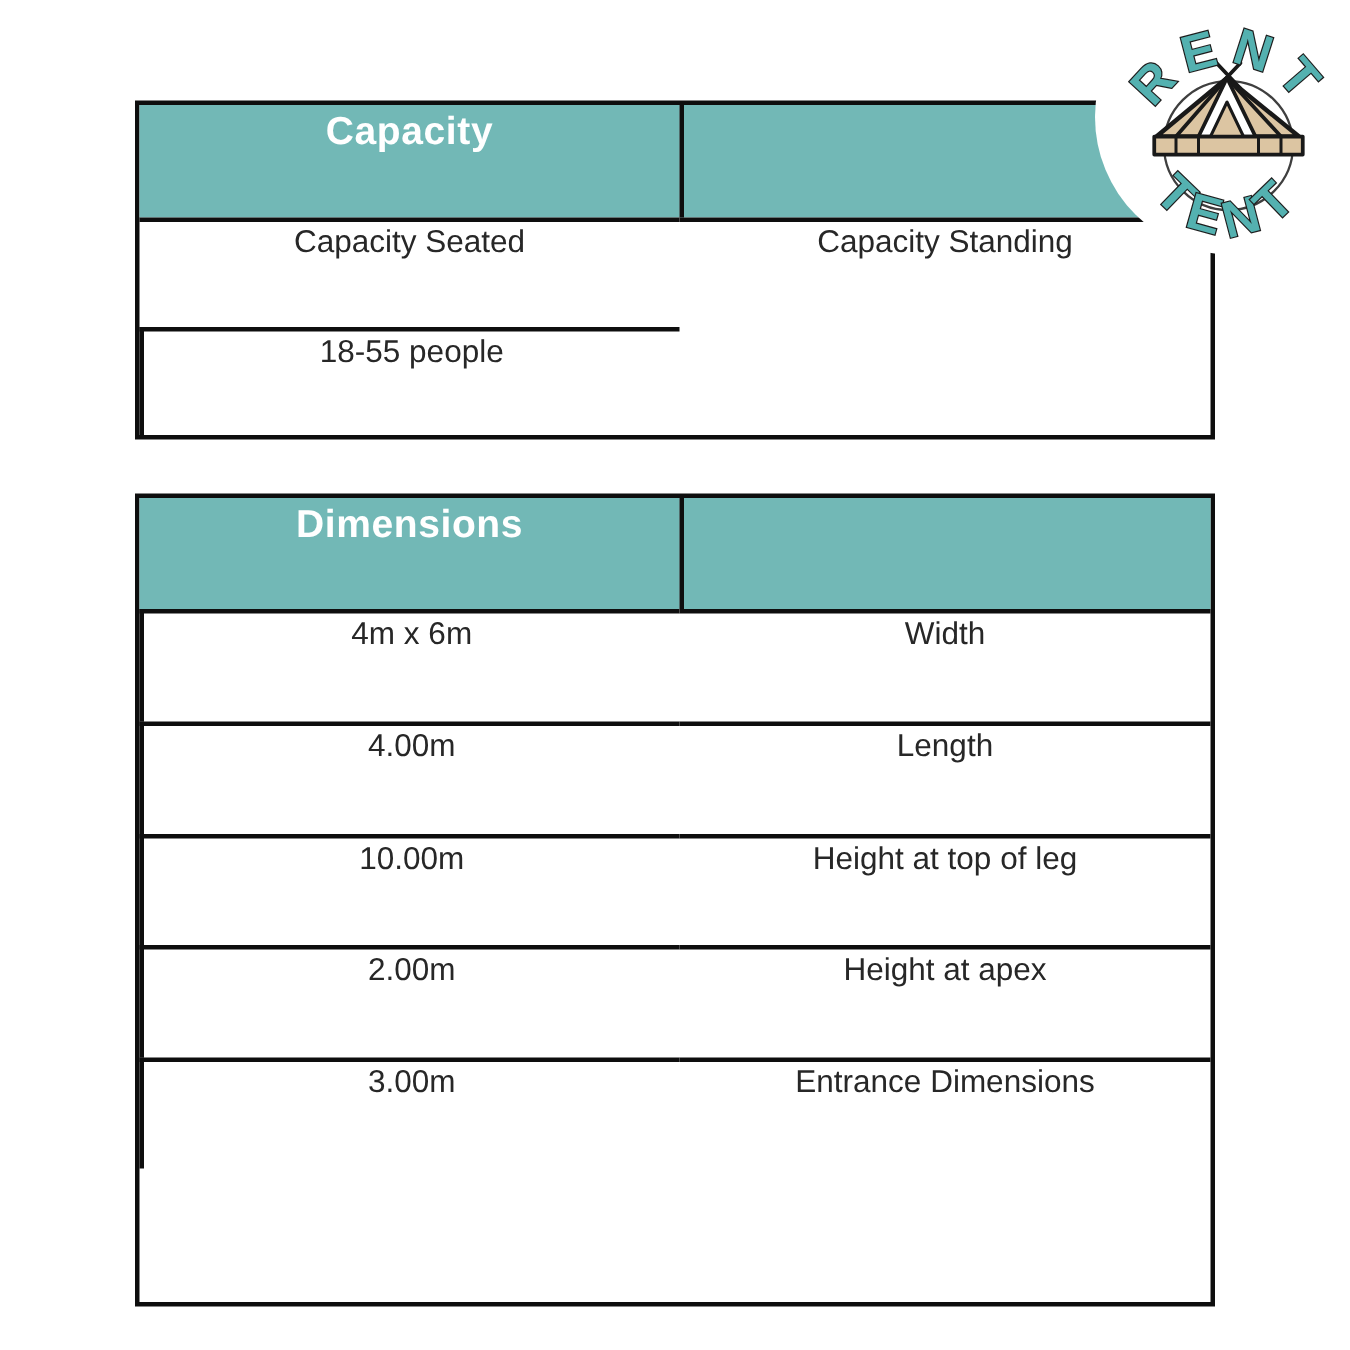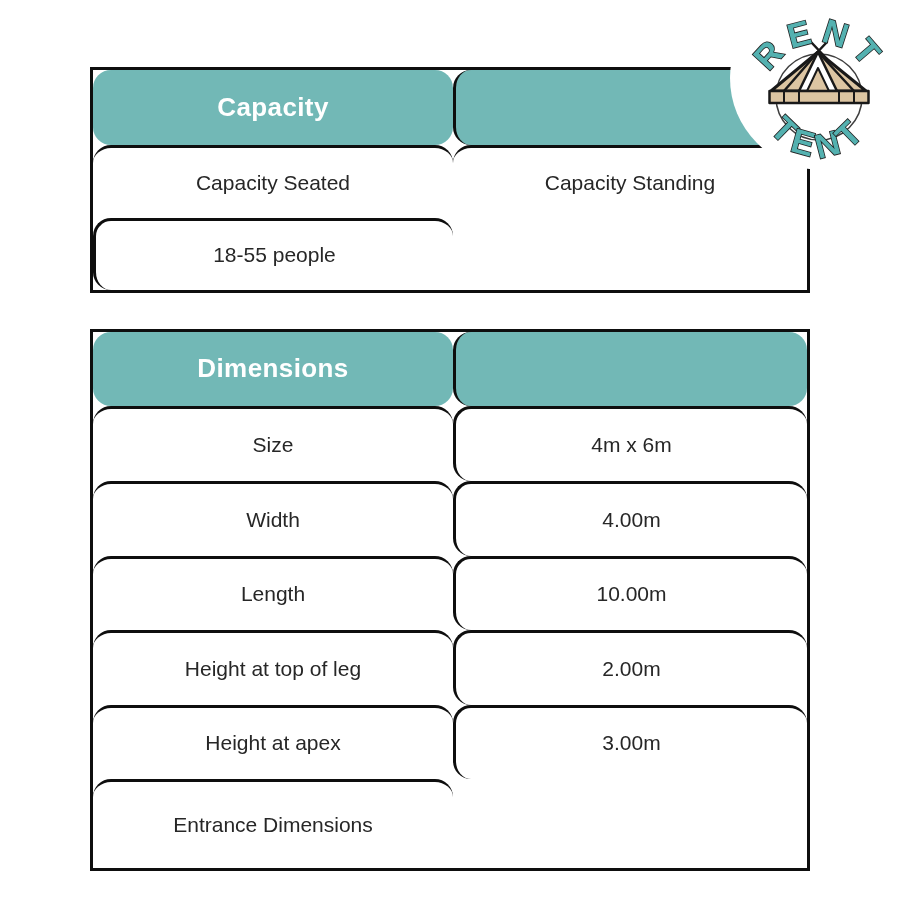--- a/index.html
+++ b/index.html
@@ -20,29 +20,28 @@
     display: grid;
     grid-template-columns: 360px 354px;
     border: 3px solid #0e0e0e;
     background: #ffffff;
     z-index: 1;
   }
   .tbl-capacity   { top: 67px;  grid-template-rows: 75px 73px 72px; }
   .tbl-dimensions { top: 329px; grid-template-rows: 74px 75px 75px 74px 75px 74px 89px; }
   .cell {
     display: flex;
-    align-items: center;
+    align-items: flex-start;
     justify-content: center;
     text-align: center;
     font-size: 21px;
     color: #272727;
     border-top: 3px solid #0e0e0e;
     box-sizing: border-box;
     line-height: 1.35;
-    border-radius: 18px;
   }
   .cell.col2 { border-left: 3px solid #0e0e0e; }
   .cell.first-row { border-top: none; }
   .cell.head { background: #72b8b6; }
   .cell.head .head-label {
     font-size: 26px;
     font-weight: 700;
     color: #ffffff;
     letter-spacing: 0.4px;
   }
@@ -80,21 +79,20 @@
   <div class="cell">Capacity Standing</div>
   <div class="cell col2">18-55 people</div>
 </div>
 
 <div class="tbl tbl-dimensions">
   <div class="cell head first-row">
     <span class="head-label">Dimensions</span>
   </div>
   <div class="cell head first-row col2"></div>
 
-  <div class="cell">Size</div>
   <div class="cell col2">4m x 6m</div>
 
   <div class="cell">Width</div>
   <div class="cell col2">4.00m</div>
 
   <div class="cell">Length</div>
   <div class="cell col2">10.00m</div>
 
   <div class="cell">Height at top of leg</div>
   <div class="cell col2">2.00m</div>

